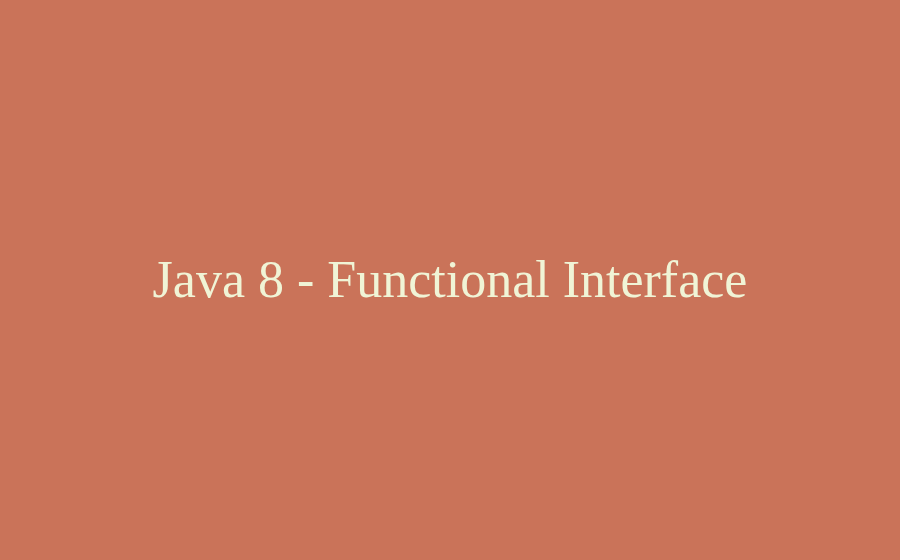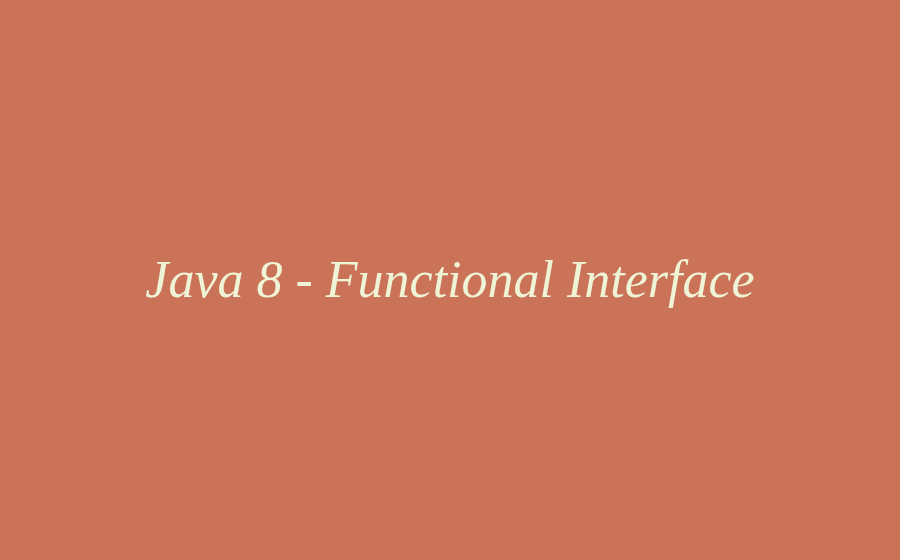--- a/index.html
+++ b/index.html
@@ -1,19 +1,18 @@
 <!DOCTYPE html>
 <html><head>
   <meta charset="utf-8">
   <style>
     * {
       margin: 0;
       padding: 0;
       box-sizing: border-box;
-      font-style: italic;
     }
     body {
       width: 900px;
       height: 560px;
       background-color: #ca7359;
       display: flex;
       align-items: center;
       justify-content: center;
       overflow: hidden;
     }

